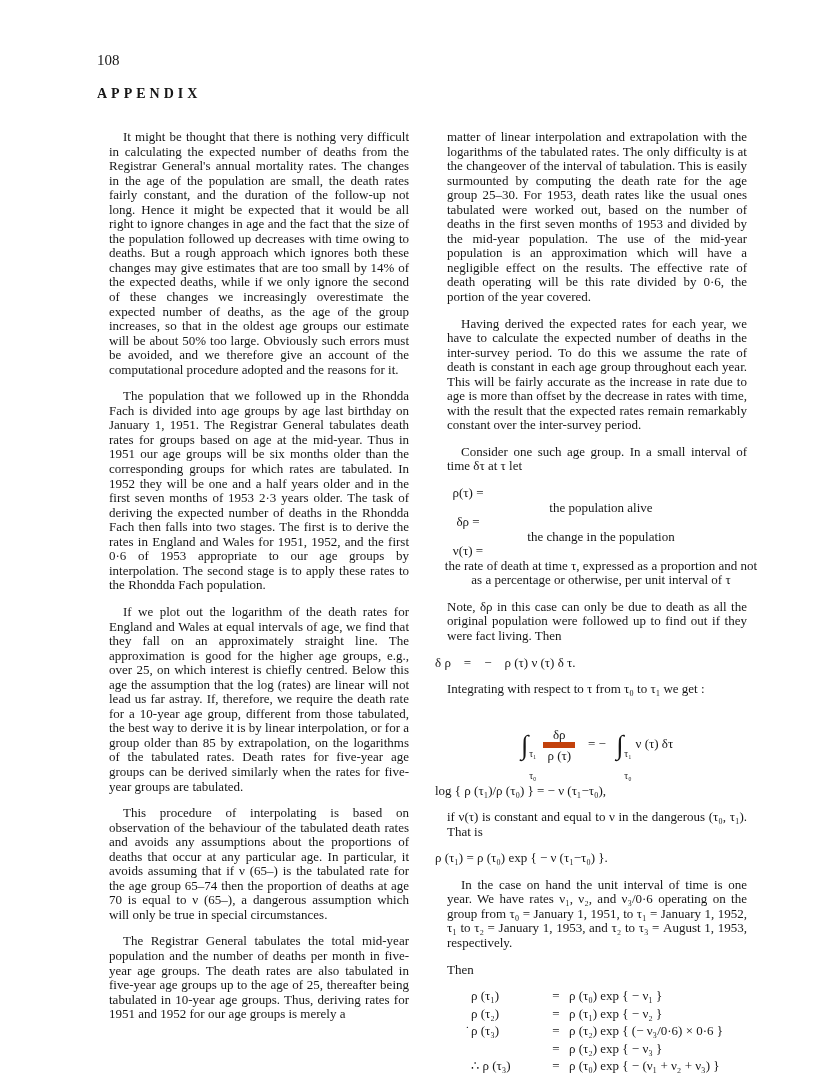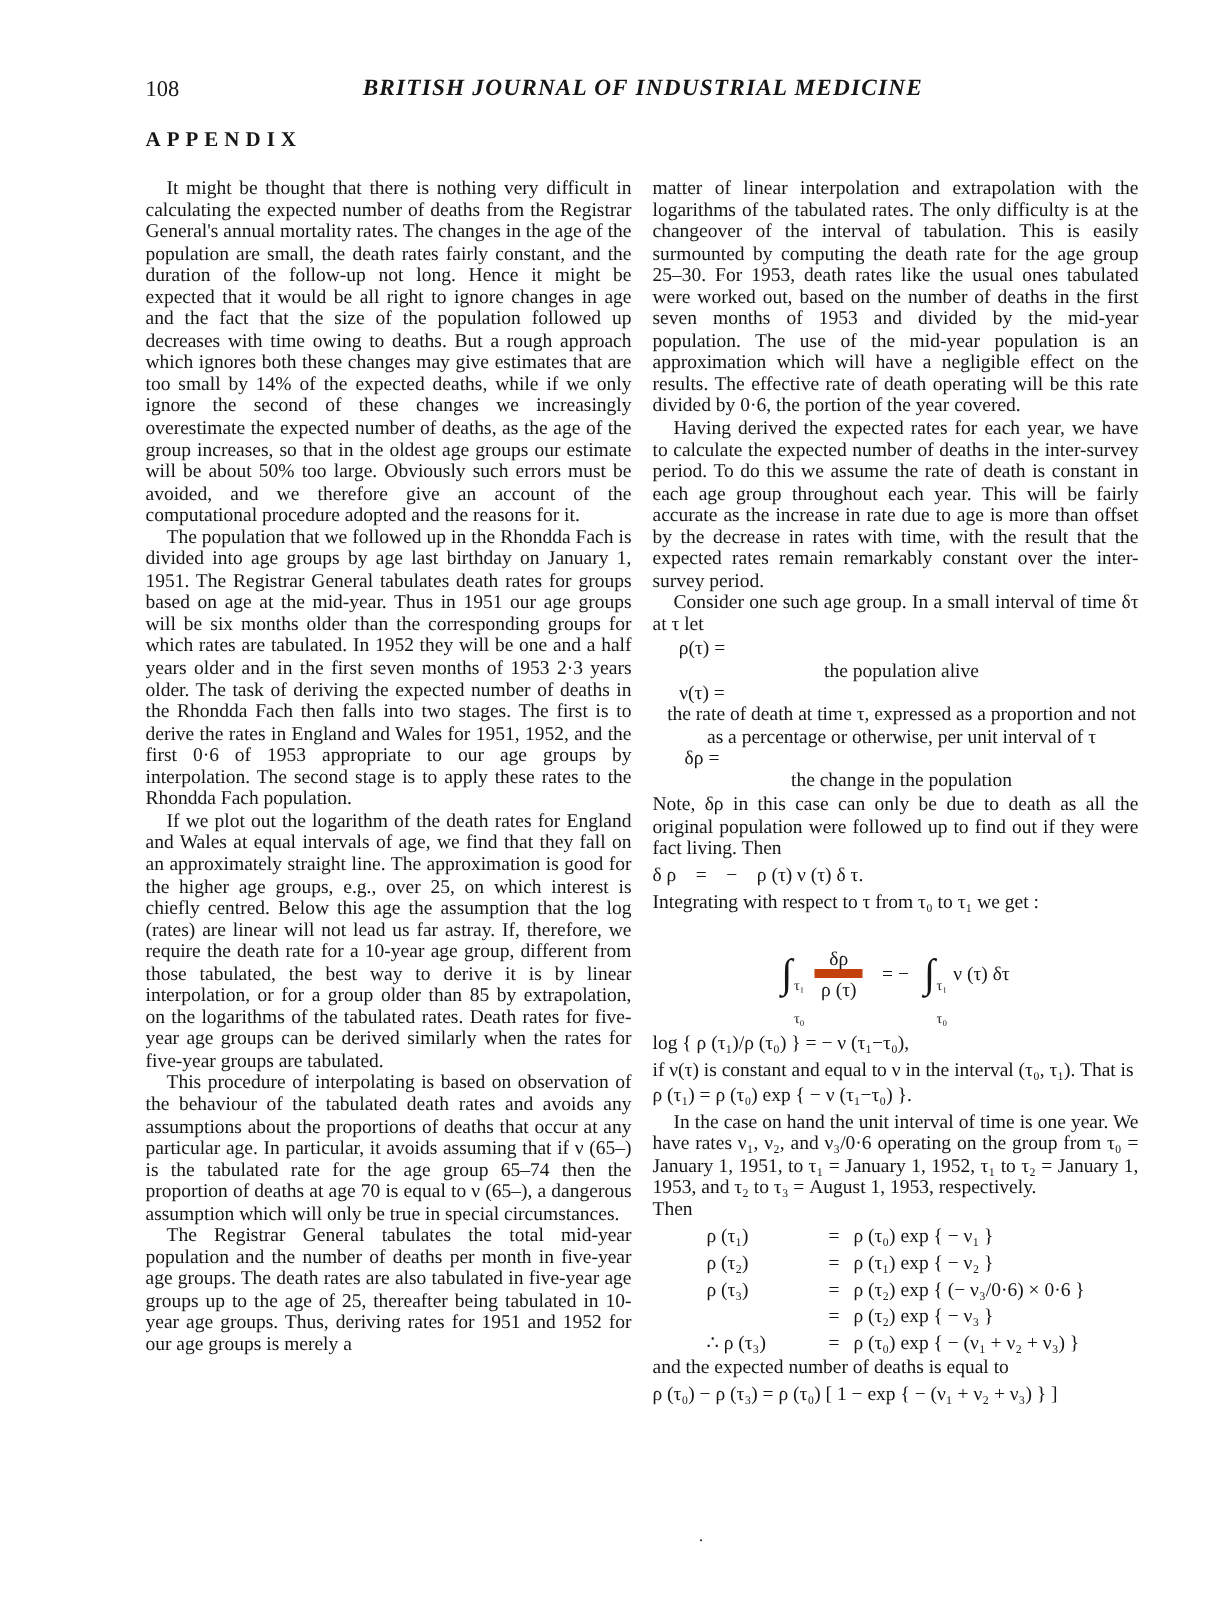--- a/index.html
+++ b/index.html
@@ -14,21 +14,21 @@
   .journal-title{
     text-align:center;font-style:italic;font-weight:bold;font-size:15.5px;
     letter-spacing:0.8px;
   }
   .appendix-title{
     text-align:left;font-weight:bold;font-size:14px;letter-spacing:4px;
     margin:14px 0 16px 0;
   }
   .columns{display:flex;gap:14px;}
   .col{width:324px;flex:none;font-size:13px;line-height:14.55px;text-align:justify;}
-  p.para{margin:0;text-indent:14px;}
+  p.para{margin:12px;text-indent:14px;}
   p.noindent{text-indent:0;}
   .defs{margin:2px 0 2px 8px;}
   .def-row{display:flex;text-align:center;flex-direction:column;}
   .def-lhs{flex:none;width:50px;}
   .def-rhs{flex:1;}
   .eq-center{text-align:left;margin:3px 0;white-space:pre;}
   .int-eq{display:flex;justify-content:center;align-items:center;margin:5px 0 2px 0;gap:4px;}
   .int-grp{display:inline-flex;align-items:center;}
   .int-sign{font-size:27px;line-height:30px;}
   .int-lims{display:inline-flex;flex-direction:column;justify-content:space-between;height:32px;font-size:9.5px;line-height:10px;margin-left:1px;margin-top:40px;}
@@ -42,21 +42,20 @@
   .eq-rhs{white-space:pre;}
   .artifact-dot{position:absolute;left:466px;top:1018px;font-size:11px;}
 </style>
 </head>
 <body>
 
 <div class="page">
 
   <div class="header">
     <span class="page-number">108</span>
-    <div class="journal-title">BRITISH JOURNAL OF INDUSTRIAL MEDICINE</div>
   </div>
 
   <div class="appendix-title">APPENDIX</div>
 
   <div class="columns">
 
     <div class="col">
       <p class="para">It might be thought that there is nothing very difficult in calculating the expected number of deaths from the Registrar General's annual mortality rates. The changes in the age of the population are small, the death rates fairly constant, and the duration of the follow-up not long. Hence it might be expected that it would be all right to ignore changes in age and the fact that the size of the population followed up decreases with time owing to deaths. But a rough approach which ignores both these changes may give estimates that are too small by 14% of the expected deaths, while if we only ignore the second of these changes we increasingly overestimate the expected number of deaths, as the age of the group increases, so that in the oldest age groups our estimate will be about 50% too large. Obviously such errors must be avoided, and we therefore give an account of the computational procedure adopted and the reasons for it.</p>
       <p class="para">The population that we followed up in the Rhondda Fach is divided into age groups by age last birthday on January 1, 1951. The Registrar General tabulates death rates for groups based on age at the mid-year. Thus in 1951 our age groups will be six months older than the corresponding groups for which rates are tabulated. In 1952 they will be one and a half years older and in the first seven months of 1953 2·3 years older. The task of deriving the expected number of deaths in the Rhondda Fach then falls into two stages. The first is to derive the rates in England and Wales for 1951, 1952, and the first 0·6 of 1953 appropriate to our age groups by interpolation. The second stage is to apply these rates to the Rhondda Fach population.</p>
       <p class="para">If we plot out the logarithm of the death rates for England and Wales at equal intervals of age, we find that they fall on an approximately straight line. The approximation is good for the higher age groups, e.g., over 25, on which interest is chiefly centred. Below this age the assumption that the log (rates) are linear will not lead us far astray. If, therefore, we require the death rate for a 10-year age group, different from those tabulated, the best way to derive it is by linear interpolation, or for a group older than 85 by extrapolation, on the logarithms of the tabulated rates. Death rates for five-year age groups can be derived similarly when the rates for five-year groups are tabulated.</p>
@@ -68,26 +67,26 @@
       <p class="para noindent">matter of linear interpolation and extrapolation with the logarithms of the tabulated rates. The only difficulty is at the changeover of the interval of tabulation. This is easily surmounted by computing the death rate for the age group 25–30. For 1953, death rates like the usual ones tabulated were worked out, based on the number of deaths in the first seven months of 1953 and divided by the mid-year population. The use of the mid-year population is an approximation which will have a negligible effect on the results. The effective rate of death operating will be this rate divided by 0·6, the portion of the year covered.</p>
       <p class="para">Having derived the expected rates for each year, we have to calculate the expected number of deaths in the inter-survey period. To do this we assume the rate of death is constant in each age group throughout each year. This will be fairly accurate as the increase in rate due to age is more than offset by the decrease in rates with time, with the result that the expected rates remain remarkably constant over the inter-survey period.</p>
       <p class="para">Consider one such age group. In a small interval of time δτ at τ let</p>
 
       <div class="defs">
         <div class="def-row">
           <span class="def-lhs">ρ(τ) =</span>
           <span class="def-rhs">the population alive</span>
         </div>
         <div class="def-row">
+          <span class="def-lhs">δρ  =</span>
+          <span class="def-rhs">the change in the population</span>
+        </div>
+        <div class="def-row">
           <span class="def-lhs">ν(τ) =</span>
           <span class="def-rhs">the rate of death at time τ, expressed as a proportion and not as a percentage or otherwise, per unit interval of τ</span>
-        </div>
-        <div class="def-row">
-          <span class="def-lhs">δρ  =</span>
-          <span class="def-rhs">the change in the population</span>
         </div>
       </div>
 
       <p class="para noindent">Note, δρ in this case can only be due to death as all the original population were followed up to find out if they were fact living.  Then</p>
 
       <div class="eq-center">δ ρ    =    −    ρ (τ) ν (τ) δ τ.</div>
 
       <p class="para noindent">Integrating with respect to τ from τ₀ to τ₁ we get :</p>
 
       <div class="int-eq">
@@ -108,21 +107,21 @@
           <span class="int-lims">
             <span>τ₁</span>
             <span>τ₀</span>
           </span>
         </span>
         <span>ν (τ) δτ</span>
       </div>
 
       <div class="eq-center">log { ρ (τ₁)/ρ (τ₀) } = − ν (τ₁−τ₀),</div>
 
-      <p class="para noindent">if ν(τ) is constant and equal to ν in the interval (τ₀, τ₁). That is</p>
+      <p class="para noindent">if ν(τ) is constant and equal to ν in the dangerous (τ₀, τ₁). That is</p>
 
       <div class="eq-center">ρ (τ₁) = ρ (τ₀) exp { − ν (τ₁−τ₀) }.</div>
 
       <p class="para">In the case on hand the unit interval of time is one year. We have rates ν₁, ν₂, and ν₃/0·6 operating on the group from τ₀ = January 1, 1951, to τ₁ = January 1, 1952, τ₁ to τ₂ = January 1, 1953, and τ₂ to τ₃ = August 1, 1953, respectively.</p>
       <p class="para noindent">Then</p>
 
       <div class="eq-table">
         <span class="eq-lhs">ρ (τ₁)</span>
         <span class="eq-mid">=</span>
         <span class="eq-rhs">ρ (τ₀) exp { − ν₁ }</span>

